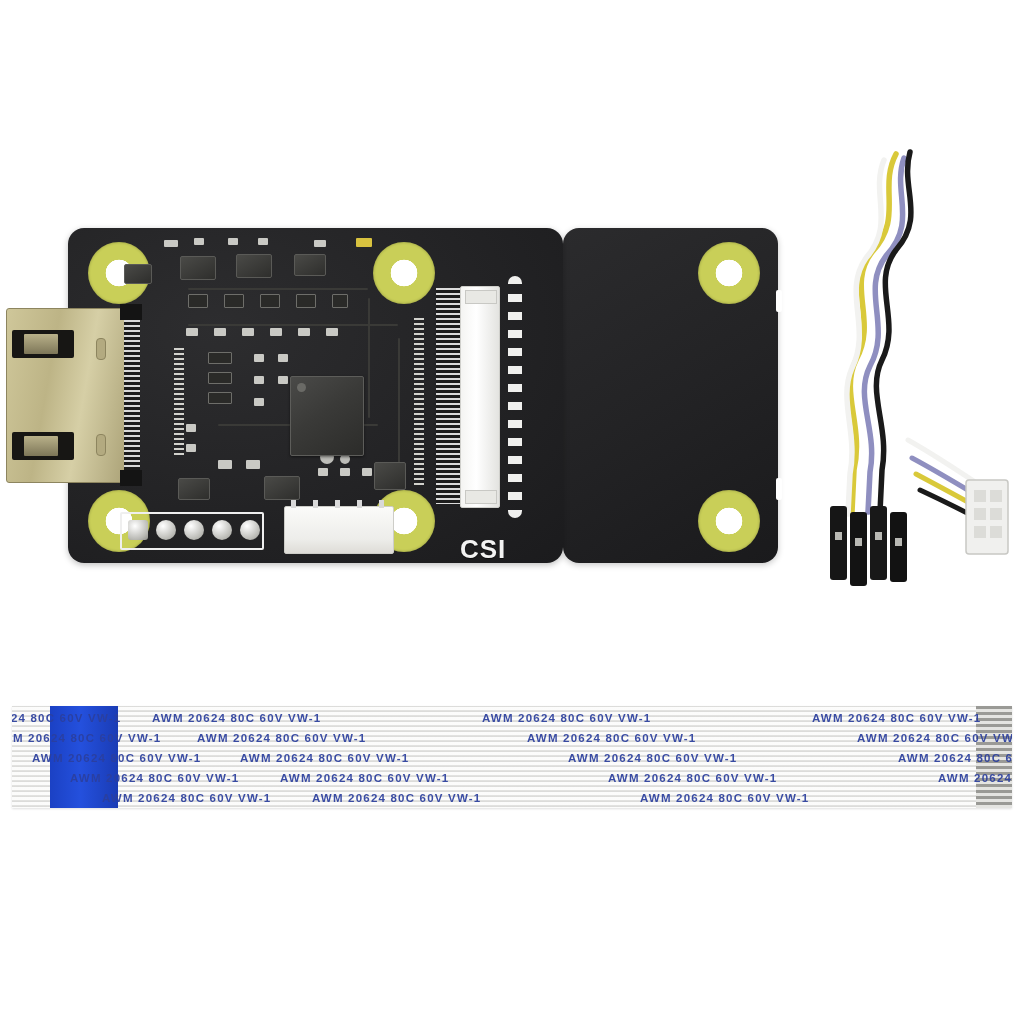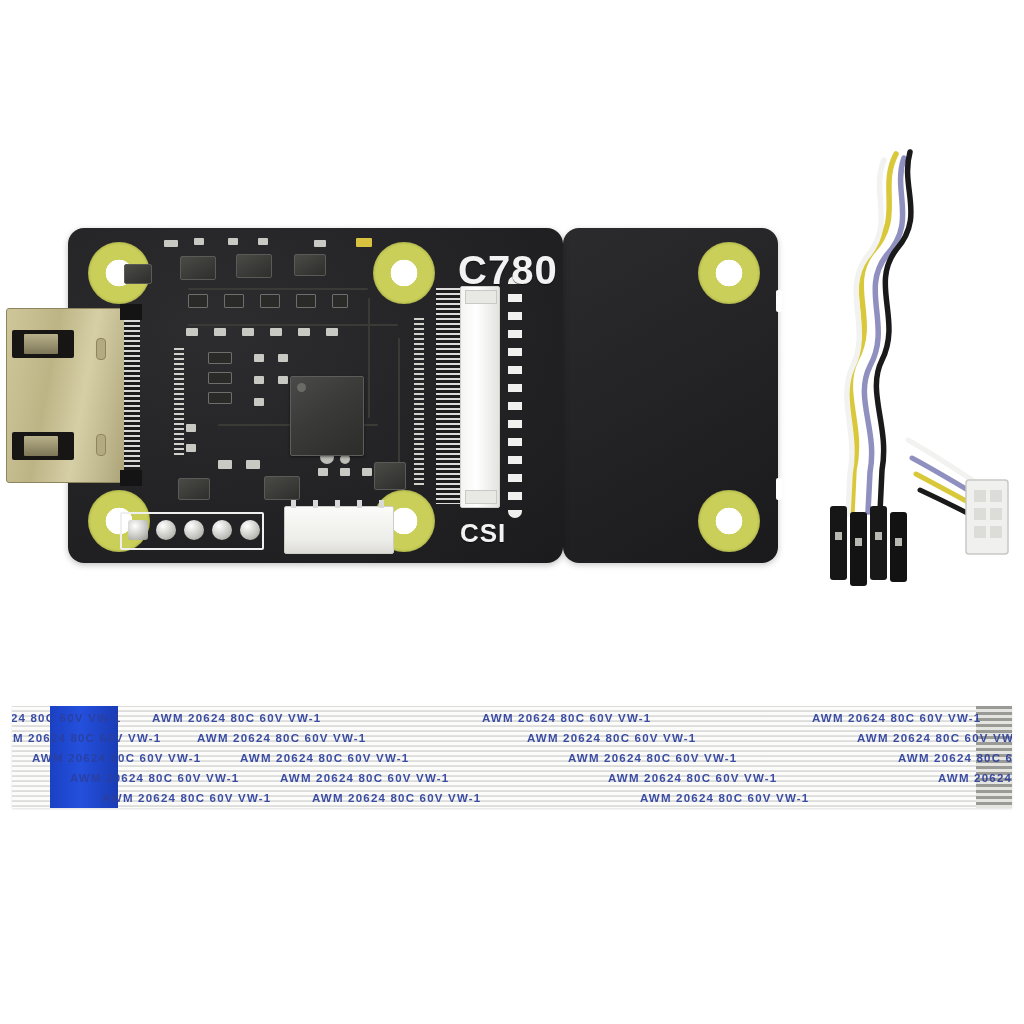--- a/index.html
+++ b/index.html
@@ -63,21 +63,21 @@
   .hdmi-slot.a{top:30px;} .hdmi-slot.b{top:126px;}
   .hdmi-pins{position:absolute;left:118px;top:12px;width:16px;height:150px;
     background:repeating-linear-gradient(180deg,#d8d8d8 0 2px,#1b1b1b 2px 5px);}
   .hdmi-tab{position:absolute;left:114px;width:22px;height:16px;background:#141414;}
   .hdmi-tab.a{top:-4px;} .hdmi-tab.b{top:162px;}
 
   
   .silk{position:absolute;color:#f2f2f2;font-weight:bold;letter-spacing:1px;
         text-shadow:0 1px 1px rgba(0,0,0,.6);}
   #lbl-c780{left:390px;top:20px;font-size:40px;}
-  #lbl-csi{left:392px;top:290px;font-size:26px;}
+  #lbl-csi{left:392px;top:306px;font-size:26px;}
 
   
   #csi-conn{position:absolute;left:392px;top:58px;width:38px;height:220px;
     background:linear-gradient(90deg,#f4f4f2 0%,#ffffff 40%,#e3e3e0 100%);
     border:1px solid #cfcfcb;border-radius:2px;}
   #csi-conn .lip{position:absolute;left:4px;width:30px;height:12px;background:#e8e8e4;
     border:1px solid #c8c8c4;}
   #csi-conn .lip.t{top:3px;} #csi-conn .lip.b{bottom:3px;}
   #csi-pins{position:absolute;left:368px;top:60px;width:24px;height:216px;
     background:repeating-linear-gradient(180deg,#dcdcdc 0 2px,#1d1d1d 2px 5px);}
@@ -243,21 +243,20 @@
     </div>
 
     <div id="header5">
       <div class="pad p1"></div>
       <div class="pad p2"></div>
       <div class="pad p3"></div>
       <div class="pad p4"></div>
       <div class="pad p5"></div>
     </div>
 
-    <div class="silk" id="lbl-c780">C780</div>
     <div class="silk" id="lbl-csi">CSI</div>
   </div>
 
   <div id="jumper">
     <svg width="215" height="450" viewBox="0 0 215 450">
       <g fill="none" stroke-linecap="round" stroke-width="5.5">
         <path d="M96 14 C 78 48, 104 78, 72 112 C 46 146, 78 180, 56 220 C 40 252, 64 286, 54 330 L 52 372" stroke="#d9c93a"></path>
         <path d="M84 20 C 70 54, 96 84, 66 118 C 42 152, 72 188, 52 228 C 38 260, 58 292, 50 334 L 48 374" stroke="#f2f2f0"></path>
         <path d="M104 18 C 92 52, 118 82, 86 116 C 60 150, 92 186, 70 226 C 54 258, 78 290, 70 332 L 68 372" stroke="#8f8fc0"></path>
         <path d="M110 12 C 100 48, 126 76, 96 110 C 70 144, 102 180, 82 220 C 66 252, 90 286, 82 330 L 80 372" stroke="#1a1a1a"></path>

